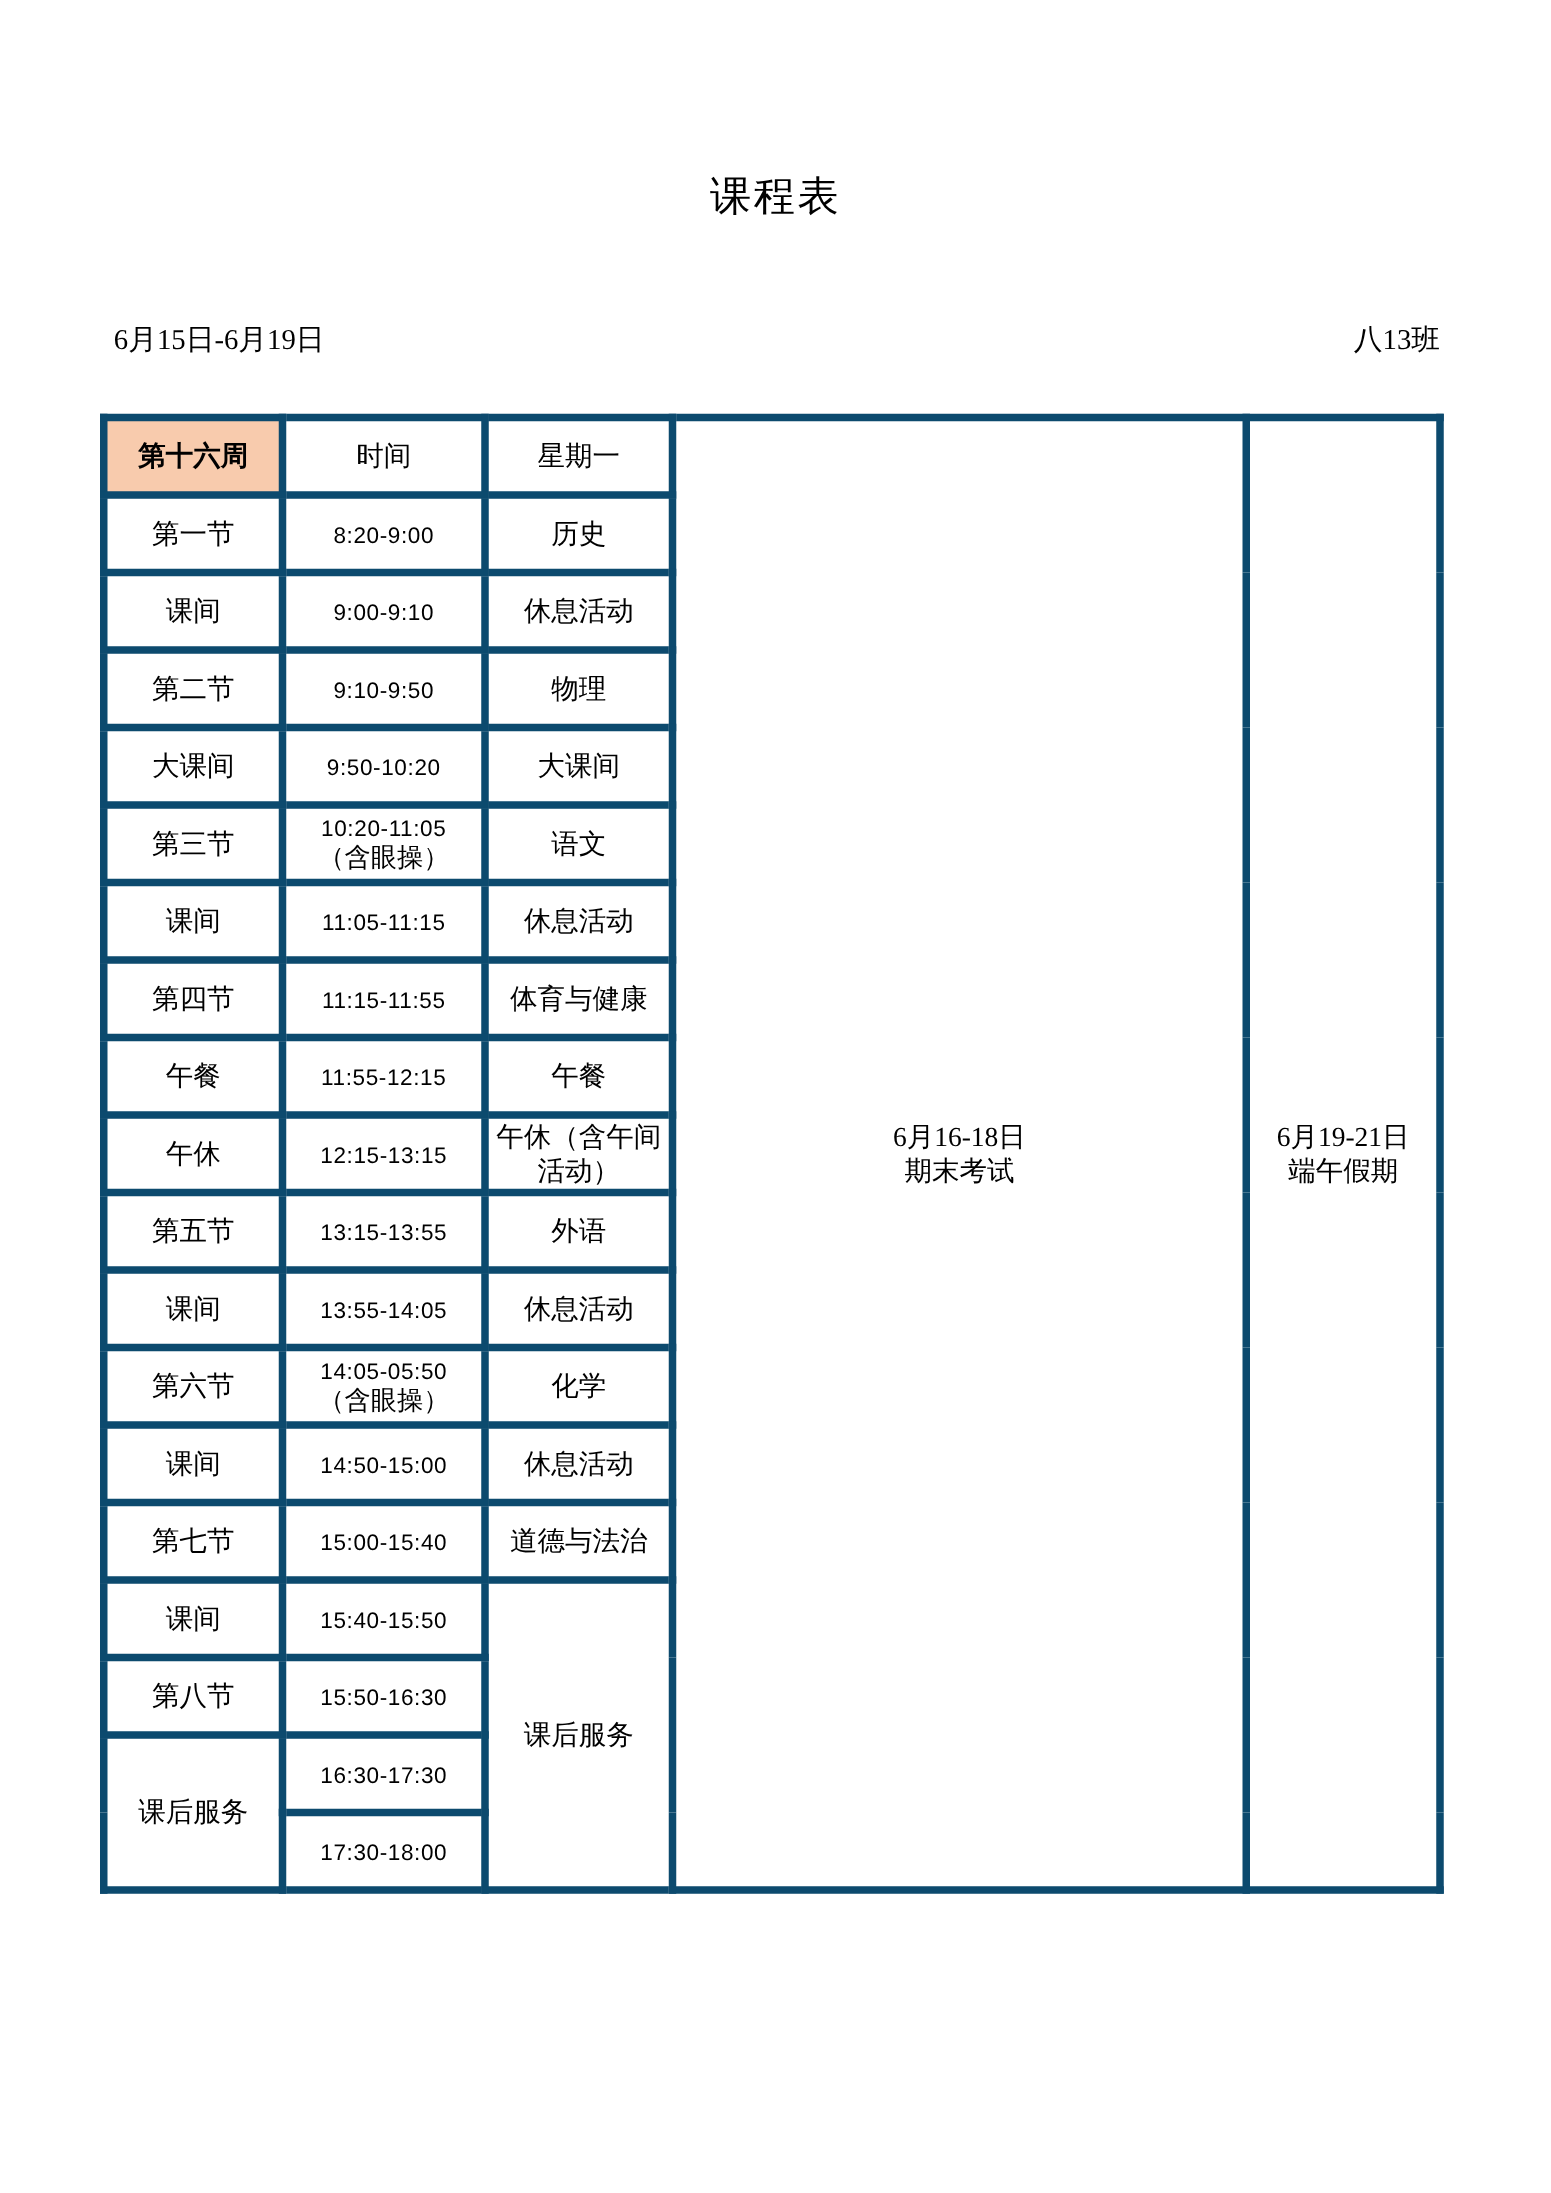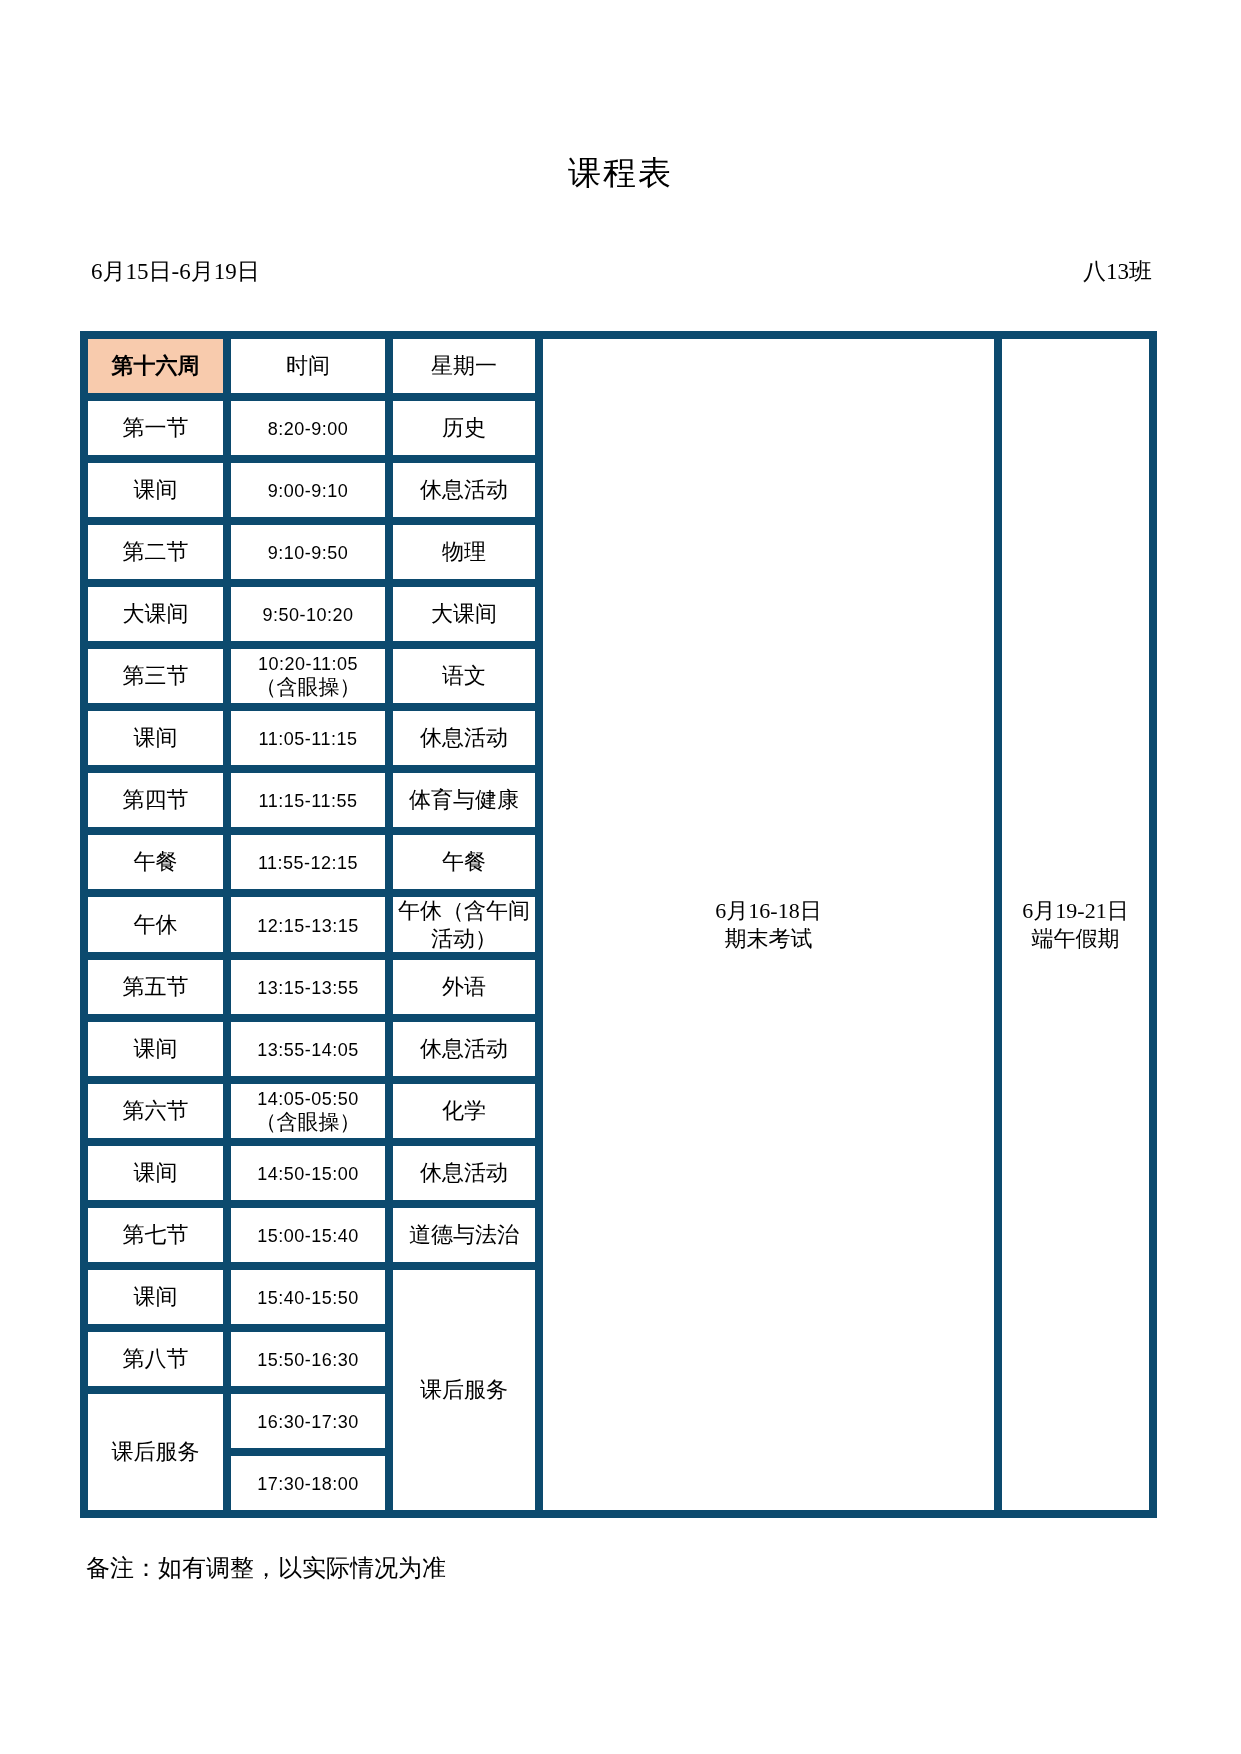--- a/index.html
+++ b/index.html
@@ -11,21 +11,21 @@
   }
   .page {
     position: relative;
     width: 1241px;
     height: 1754px;
     background: #ffffff;
     overflow: hidden;
   }
   .title-block {
     position: absolute;
-    top: 152px;
+    top: 137px;
     left: 0;
     width: 1241px;
     text-align: center;
   }
   .title {
     font-size: 33px;
     line-height: 1.3;
     letter-spacing: 2px;
   }
   .subtitle {
@@ -51,21 +51,21 @@
   table.schedule {
     position: absolute;
     top: 331px;
     left: 80px;
     width: 1069px;
     border-collapse: collapse;
     table-layout: fixed;
   }
   table.schedule tr { height: 62px; }
   table.schedule td {
-    border: 8px solid #0c4a6e;
+    border: 6px solid #0c4a6e;
     text-align: center;
     vertical-align: middle;
     font-size: 22px;
     padding: 0 2px;
     line-height: 1.25;
   }
   td.week-cell {
     font-weight: bold;
     font-size: 24px;
   }
@@ -233,15 +233,14 @@
       <td><span class="time-text">16:30-17:30</span></td>
     </tr>
 
     <tr>
       <td><span class="time-text">17:30-18:00</span></td>
     </tr>
 
   </tbody>
     </table>
 
-  <div class="note">备注：如有调整，以实际情况为准</div>
 
 </div>
 
 </body></html>

